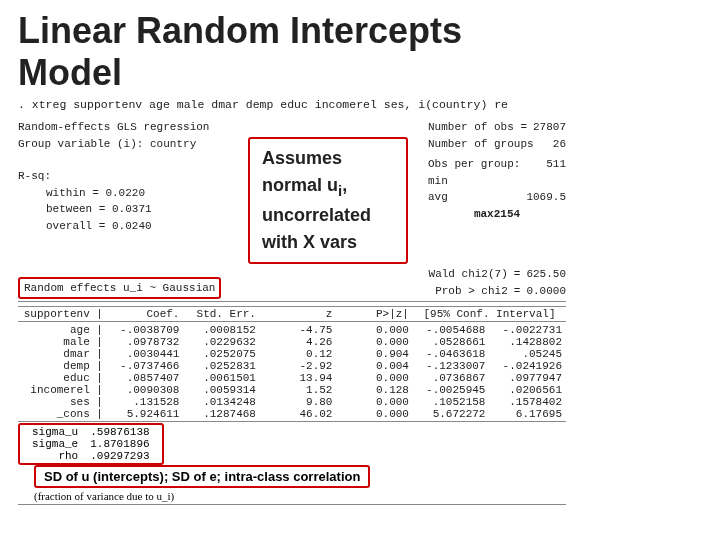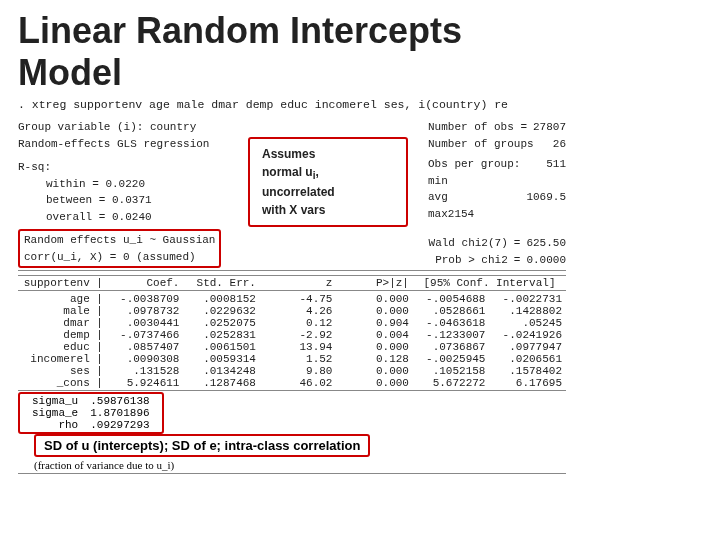--- a/index.html
+++ b/index.html
@@ -35,21 +35,21 @@
       font-size: 11px;
       color: #222;
       flex: 0 0 220px;
       line-height: 1.5;
     }
     .callout-box {
       background: #fff;
       border: 2px solid #c00;
       border-radius: 3px;
       padding: 6px 12px;
-      font-size: 12px;
+      font-size: 18px;
       font-weight: bold;
       color: #222;
       line-height: 1.5;
       flex: 0 0 160px;
       margin: 0 10px;
       align-self: flex-start;
       margin-top: 18px;
     }
     .right-stats {
       font-family: 'Courier New', monospace;
@@ -122,23 +122,23 @@
 <body>
 
 <div class="page">
 
   <h1>Linear Random Intercepts Model</h1>
   <div class="command-line">. xtreg supportenv age male dmar demp educ incomerel ses, i(country) re</div>
 
   <div style="display:flex; flex-direction:row; align-items:flex-start; margin-bottom:2px;">
 
     <div class="left-stats">
+      <div>Random-effects GLS regression</div>
       <div>Group variable (i): country</div>
-      <div>Random-effects GLS regression</div>
-      <div style="margin-top:7px;">
+      <div style="margin-top:16px;">
         <span>R-sq:</span>
         <div style="margin-left:28px;">
           <div>within  = 0.0220</div>
           <div>between = 0.0371</div>
           <div>overall = 0.0240</div>
         </div>
       </div>
     </div>
 
     <div class="callout-box">
@@ -160,32 +160,31 @@
       </div>
       <div style="margin-top:4px;">
         <div style="display:flex; justify-content:space-between;">
           <span>Obs per group: min</span>
           <span>511</span>
         </div>
         <div style="display:flex; justify-content:space-between;">
           <span>avg</span>
           <span>1069.5</span>
         </div>
-        <div style="display:flex; justify-content:flex-start;">
+        <div style="display:flex; justify-content:center;font-weight:bold;">
           <span>max</span>
           <span>2154</span>
         </div>
       </div>
     </div>
   </div>
 
   <div style="display:flex; flex-direction:row; justify-content:space-between; align-items:flex-end; margin-bottom:2px;gap:10px;">
     <div class="random-effects-box">
       <div>Random effects u_i ~ Gaussian</div>
-      <div>corr(u_i, X)       = 0 (assumed)</div>
     </div>
     <div class="wald-stats" style="text-align:right; font-family:'Courier New',monospace; font-size:11px;">
       <div style="display:flex; justify-content:flex-end; gap:6px;">
         <span>Wald chi2(7)</span>
         <span>=</span>
         <span>625.50</span>
       </div>
       <div style="display:flex; justify-content:flex-end; gap:6px;">
         <span>Prob &gt; chi2</span>
         <span>=</span>

